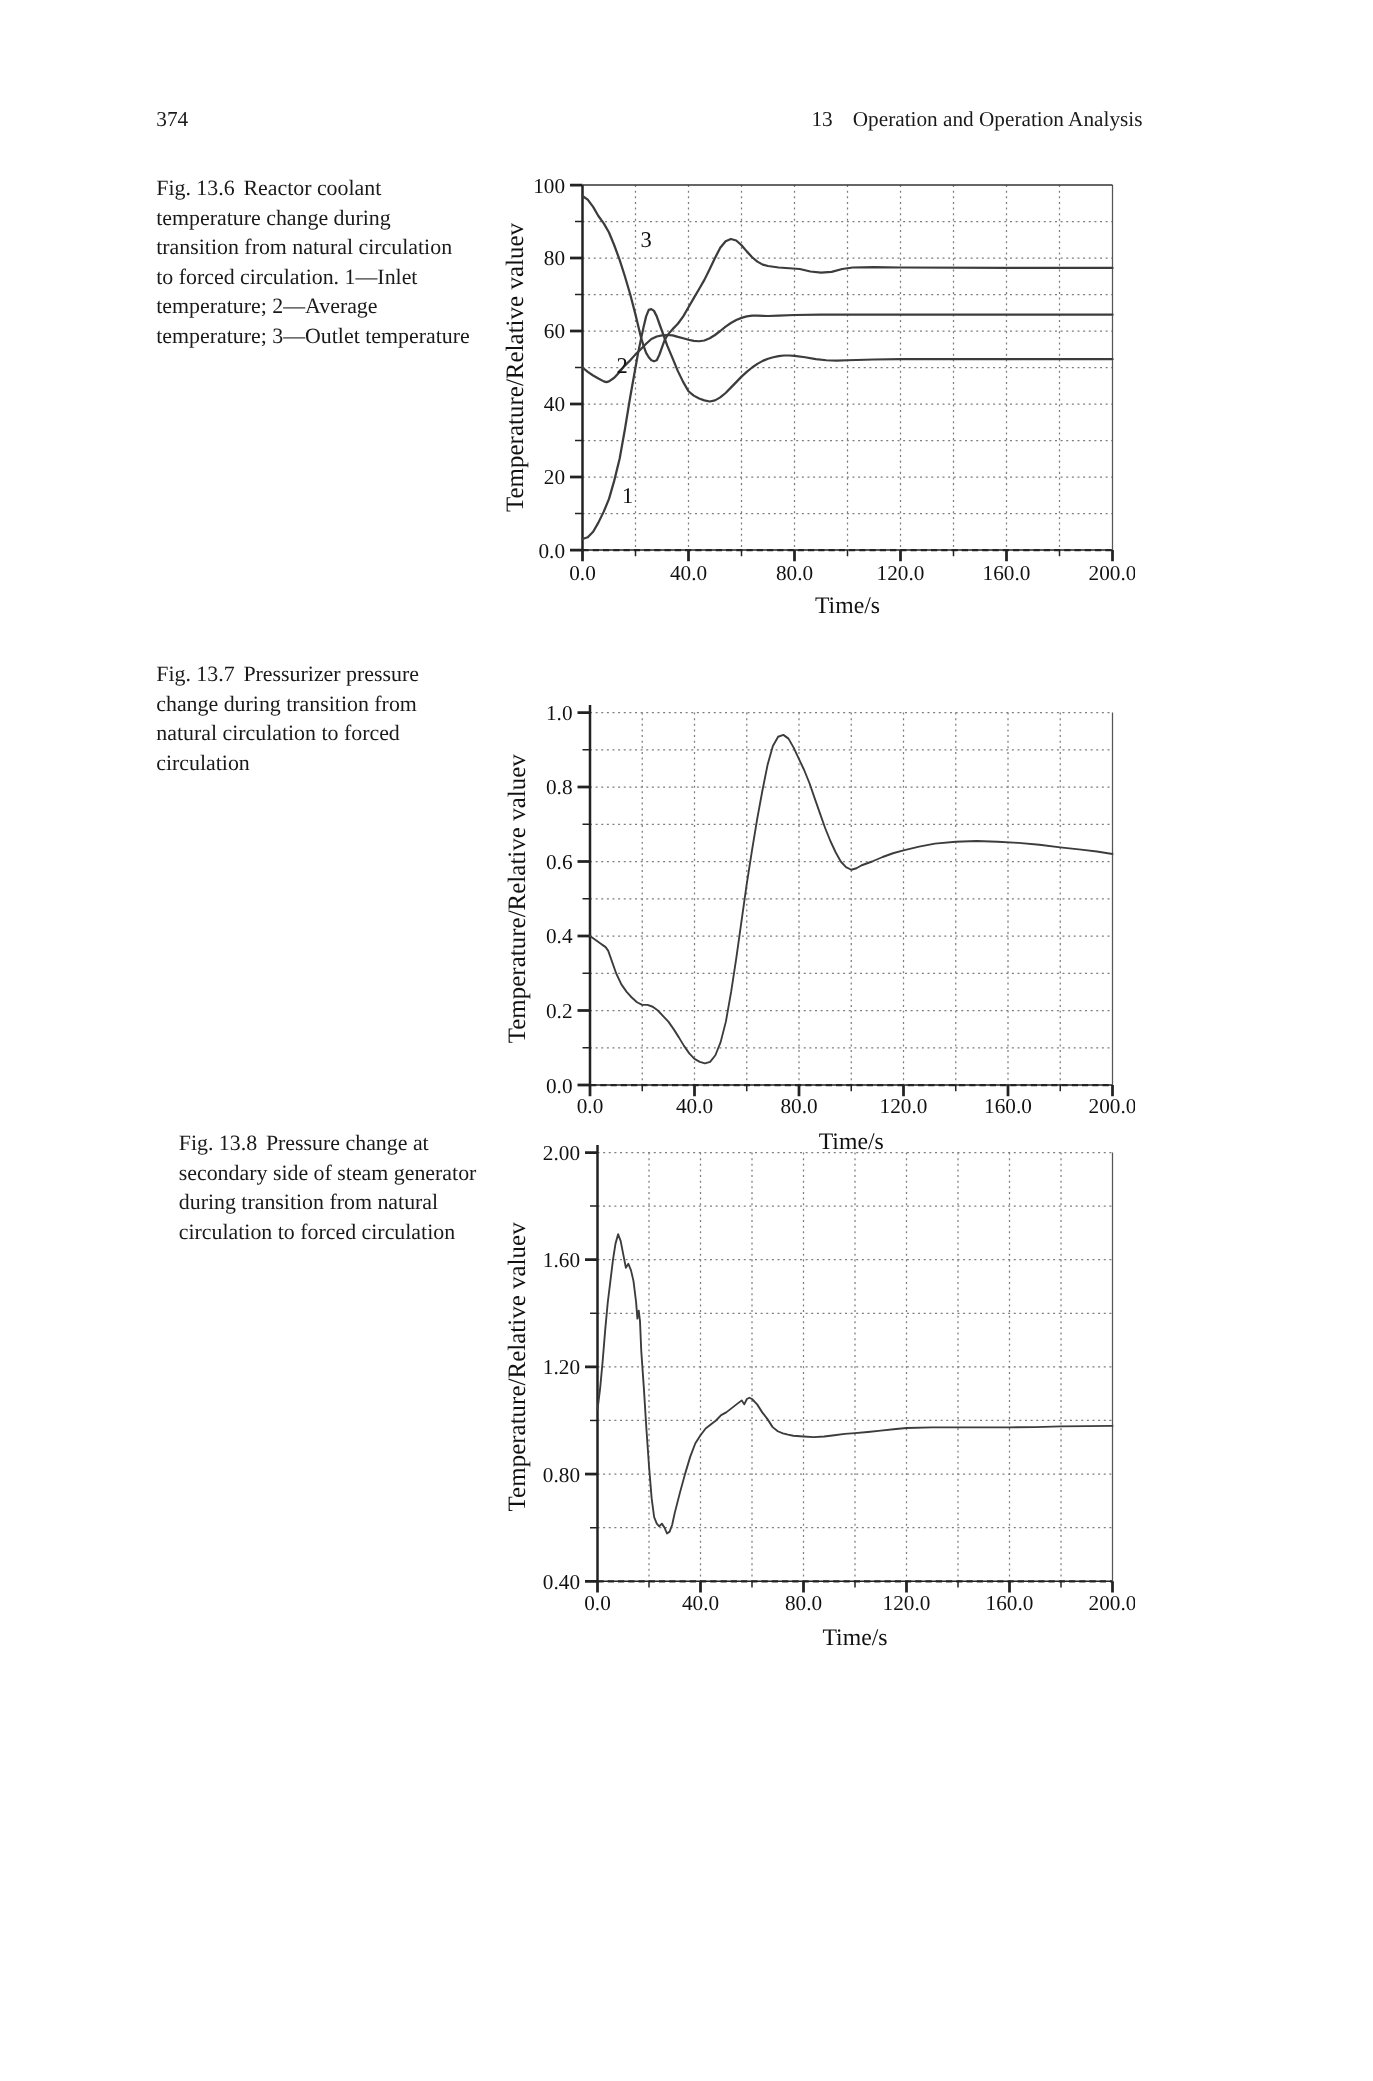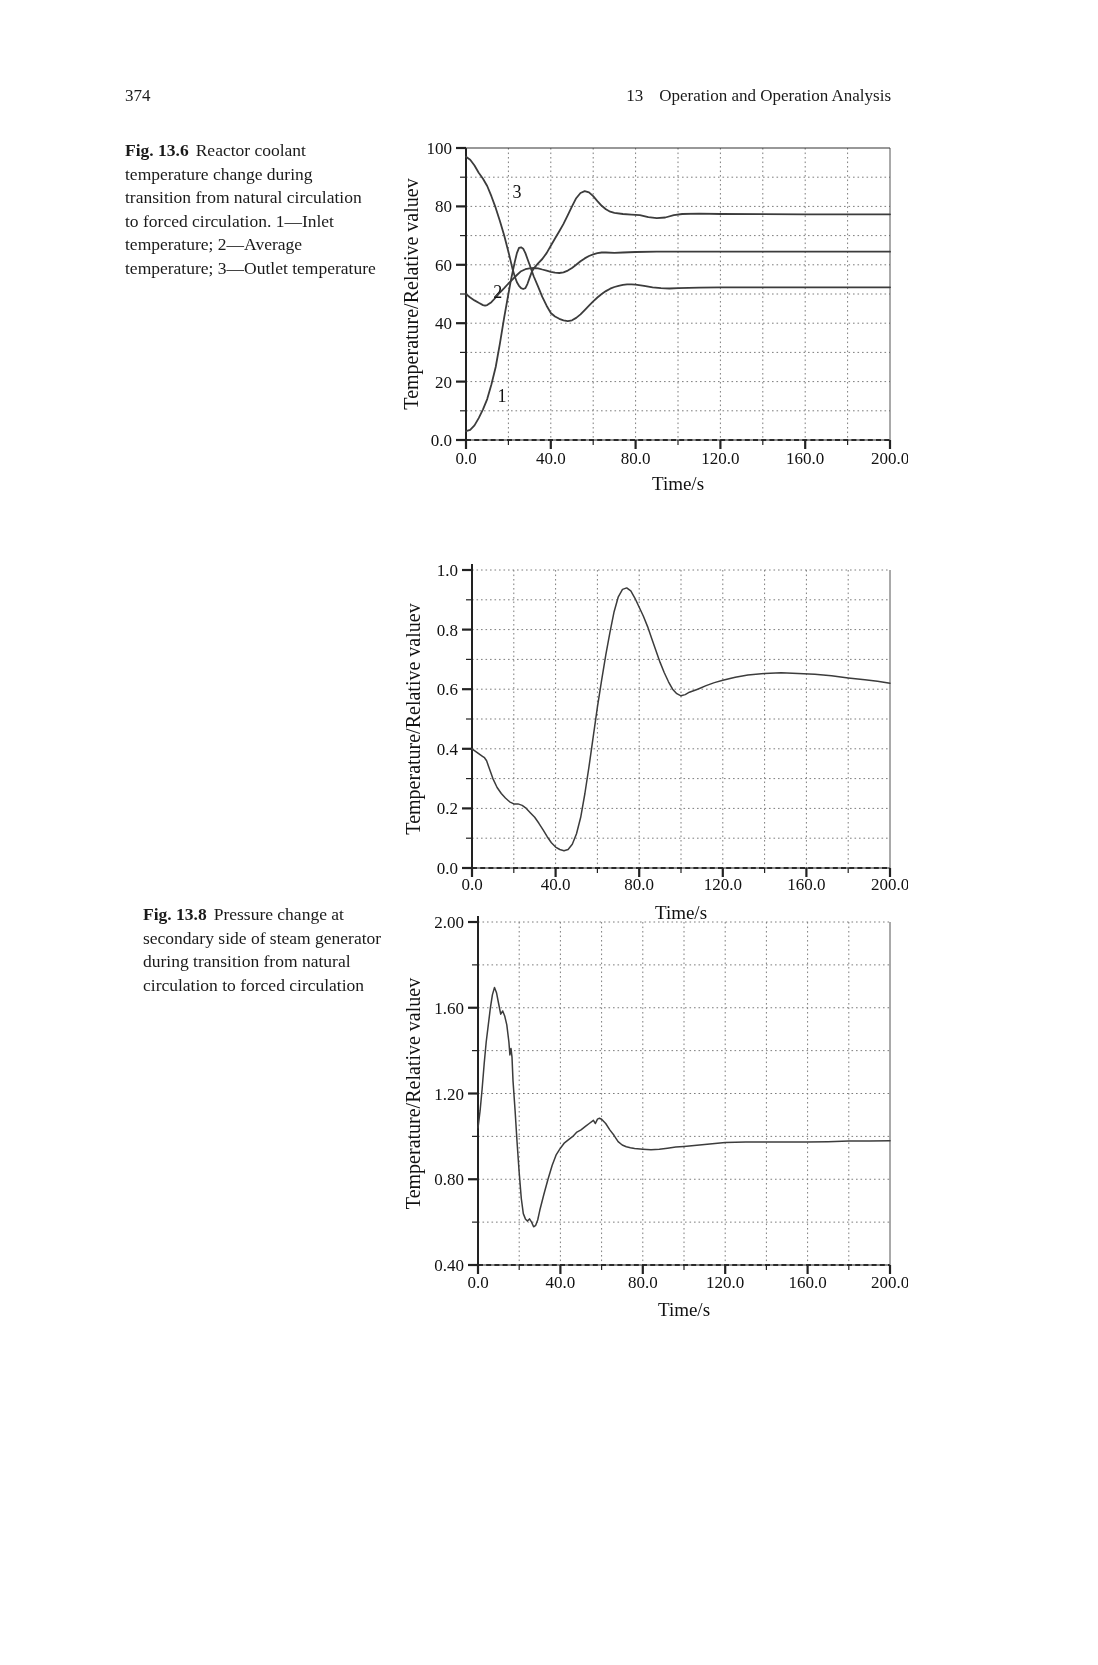--- a/index.html
+++ b/index.html
@@ -2,24 +2,24 @@
 <html><head>
 <meta charset="utf-8">
 <style>
   html,body{margin:0;padding:0;background:#ffffff;}
   #page{
     position:relative;width:1098px;height:1343px;background:#ffffff;
     font-family:"Liberation Serif", serif;color:#1a1a1a;overflow:hidden;
   }
   .hdr{position:absolute;top:86px;font-size:17px;}
   #hdr-left{left:125px;}
-  #hdr-right{right:207px;text-align:left;}
+  #hdr-right{right:184px;text-align:left;}
   #hdr-right .chno{margin-right:16px;}
   .caption{position:absolute;left:125px;width:254px;font-size:17.5px;line-height:23.5px;}
-  .caption .fig-label{font-weight:bold;margin-right:7px;}
+  .caption .fig-label{font-weight:normal;margin-right:7px;}
   #cap-0{top:139px;}
   #cap-1{top:528px;}
   #cap-2{top:903px;width:262px;margin-left:18px;}
   .chart-mount{position:absolute;}
   #chart-0{left:396px;top:134px;}
   #chart-1{left:396px;top:526px;}
   #chart-2{left:396px;top:900px;}
   #watermark{position:absolute;left:0;top:1455px;width:1098px;height:210px;margin-left:24px;}
   #sun-logo{position:absolute;left:0;top:18px;}
   #wm-text{position:absolute;left:173px;top:0px;}
@@ -30,20 +30,23 @@
 
 <div id="page">
 
   <div class="hdr" id="hdr-left">374</div>
   <div class="hdr" id="hdr-right">
     <span class="chno">13</span><span>Operation and Operation Analysis</span>
   </div>
 
   <div class="caption" id="cap-0">
     <span class="fig-label">Fig. 13.6</span><span>Reactor coolant temperature change during transition from natural circulation to forced circulation. 1—Inlet temperature; 2—Average temperature; 3—Outlet temperature</span>
+  </div>
+  <div class="caption" id="cap-1">
+    <span class="fig-label">Fig. 13.7</span><span>Pressurizer pressure change during transition from natural circulation to forced circulation</span>
   </div>
   <div class="caption" id="cap-2">
     <span class="fig-label">Fig. 13.8</span><span>Pressure change at secondary side of steam generator during transition from natural circulation to forced circulation</span>
   </div>
 
   <div class="chart-mount" id="chart-0"><svg width="512" height="364" viewBox="0 0 512 364">
         <line x1="112.4" y1="14" x2="112.4" y2="306" stroke="#7d7d7d" stroke-width="1" stroke-dasharray="1.6 2.9" fill="none"></line>
         <line x1="154.8" y1="14" x2="154.8" y2="306" stroke="#7d7d7d" stroke-width="1" stroke-dasharray="1.6 2.9" fill="none"></line>
         <line x1="197.2" y1="14" x2="197.2" y2="306" stroke="#7d7d7d" stroke-width="1" stroke-dasharray="1.6 2.9" fill="none"></line>
         <line x1="239.60000000000002" y1="14" x2="239.60000000000002" y2="306" stroke="#7d7d7d" stroke-width="1" stroke-dasharray="1.6 2.9" fill="none"></line>

